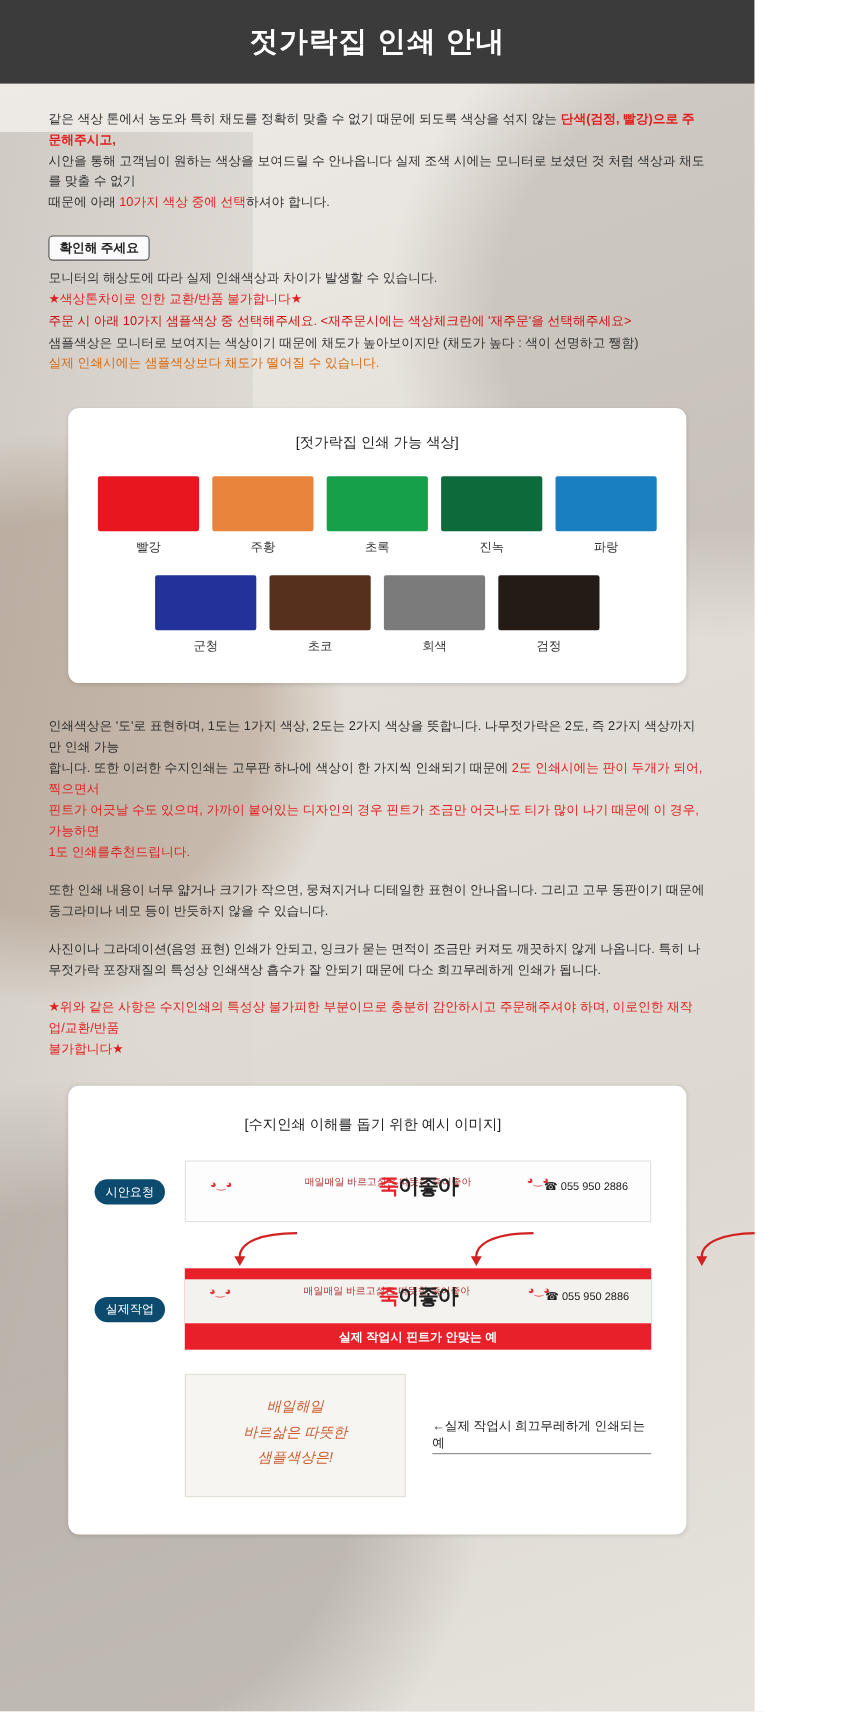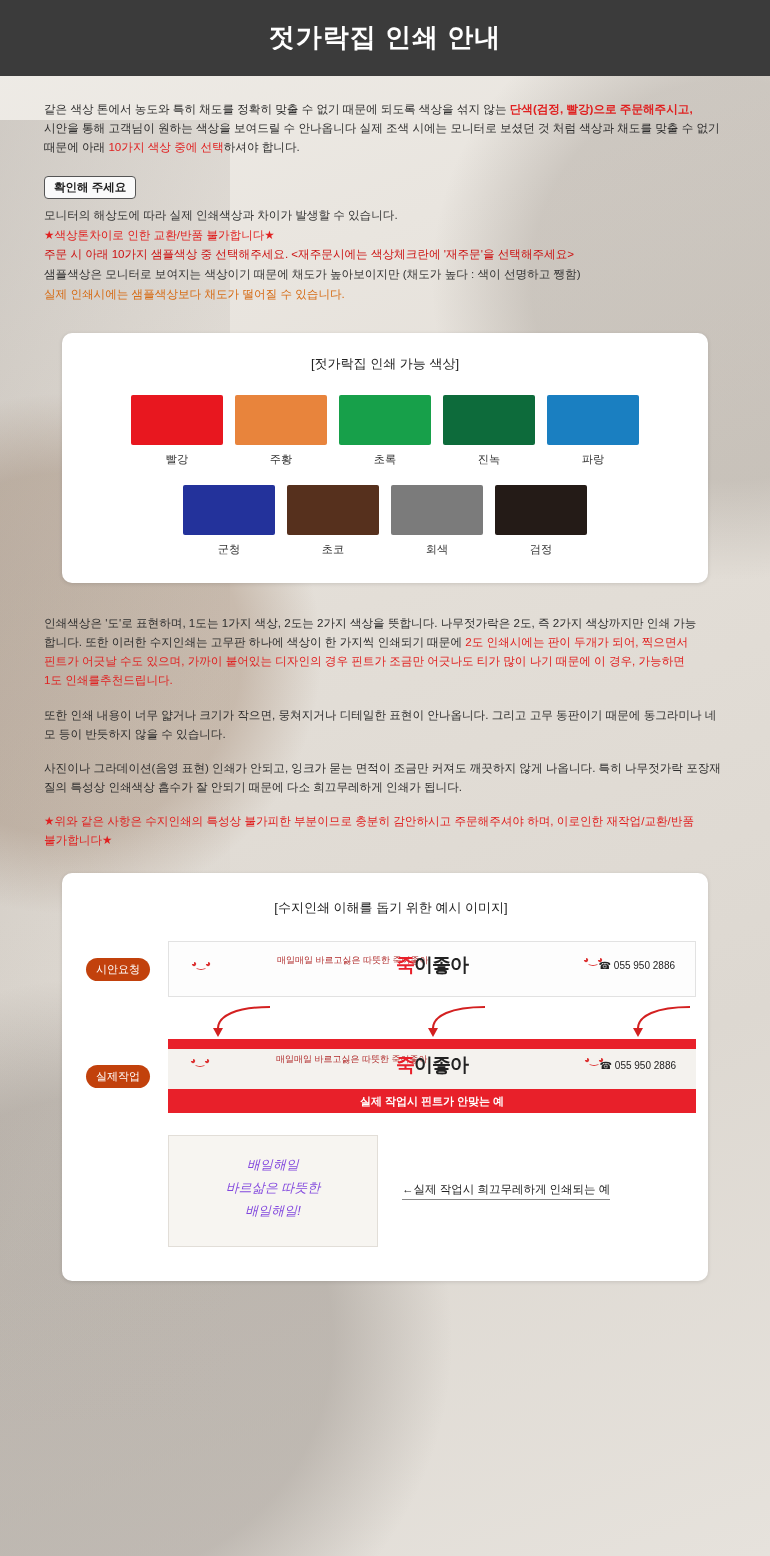--- a/index.html
+++ b/index.html
@@ -4,21 +4,21 @@
 <style>
   * { box-sizing: border-box; }
   html, body { margin:0; padding:0; }
   body {
     width: 770px;
     font-family: "Liberation Sans", "DejaVu Sans", sans-serif;
     background: #ffffff;
     color: #333;
   }
   .page {
-    width: 770px;
+    width: 686px;
     min-height: 1556px;
     position: relative;
     overflow: hidden;
     background: #e9e7e2;
   }
   
   .bg-photo {
     position: absolute;
     inset: 0;
     background:
@@ -121,35 +121,35 @@
     color: #2d2d2d;
   }
   .body-text p { margin: 0 0 15px 0; }
 
   
   .card2 {
     margin: 24px 62px 0 62px;
     background: #ffffff;
     border-radius: 10px;
     box-shadow: 0 1px 4px rgba(0,0,0,0.12);
-    padding: 26px 12px 34px 24px;
+    padding: 26px 32px 34px 24px;
   }
   .card2-title {
     text-align: center;
     font-size: 13px;
     color: #222;
     margin-bottom: 24px;
   }
   .ex-row { display: flex; align-items: center; margin-bottom: 8px; }
   .tag {
     width: 64px;
     flex: 0 0 64px;
     text-align: center;
     font-size: 11px;
-    background: #c2410c;
+    background: #0c4a6e;
     color: #fff;
     border-radius: 12px;
     padding: 4px 0;
     margin-right: 18px;
   }
   .sample-white {
     flex: 1;
     height: 56px;
     background: #fdfdfd;
     border: 1px solid #e2e2e2;
@@ -211,21 +211,21 @@
   .arrow svg { display:block; }
 
   .photo-row { display: flex; align-items: center; margin-top: 22px; }
   .photo-box {
     width: 210px;
     height: 112px;
     margin-left: 82px;
     background: #f6f4ef;
     border: 1px solid #ddd9d2;
     position: relative;
-    color: #6d28d9;
+    color: #c2410c;
     font-size: 13px;
     text-align: center;
     padding-top: 18px;
     line-height: 1.75;
     font-style: italic;
     opacity: 0.85;
   }
   .photo-note {
     margin-left: 24px;
     font-size: 11.5px;
@@ -372,21 +372,21 @@
             <span class="mark phone-right" style="top:11px">☎ 055 950 2886</span>
           </div>
           <div class="caption">실제 작업시 핀트가 안맞는 예</div>
         </div>
       </div>
 
       <div class="photo-row">
         <div class="photo-box">
           <div>배일해일</div>
           <div>바르삶은 따뜻한</div>
-          <div>배일해일!</div>
+          <div>샘플색상은!</div>
         </div>
         <div class="photo-note">←실제 작업시 희끄무레하게 인쇄되는 예</div>
       </div>
     </div>
 
     <div class="footer-space"></div>
   </div>
 </div>
 
 </body></html>

